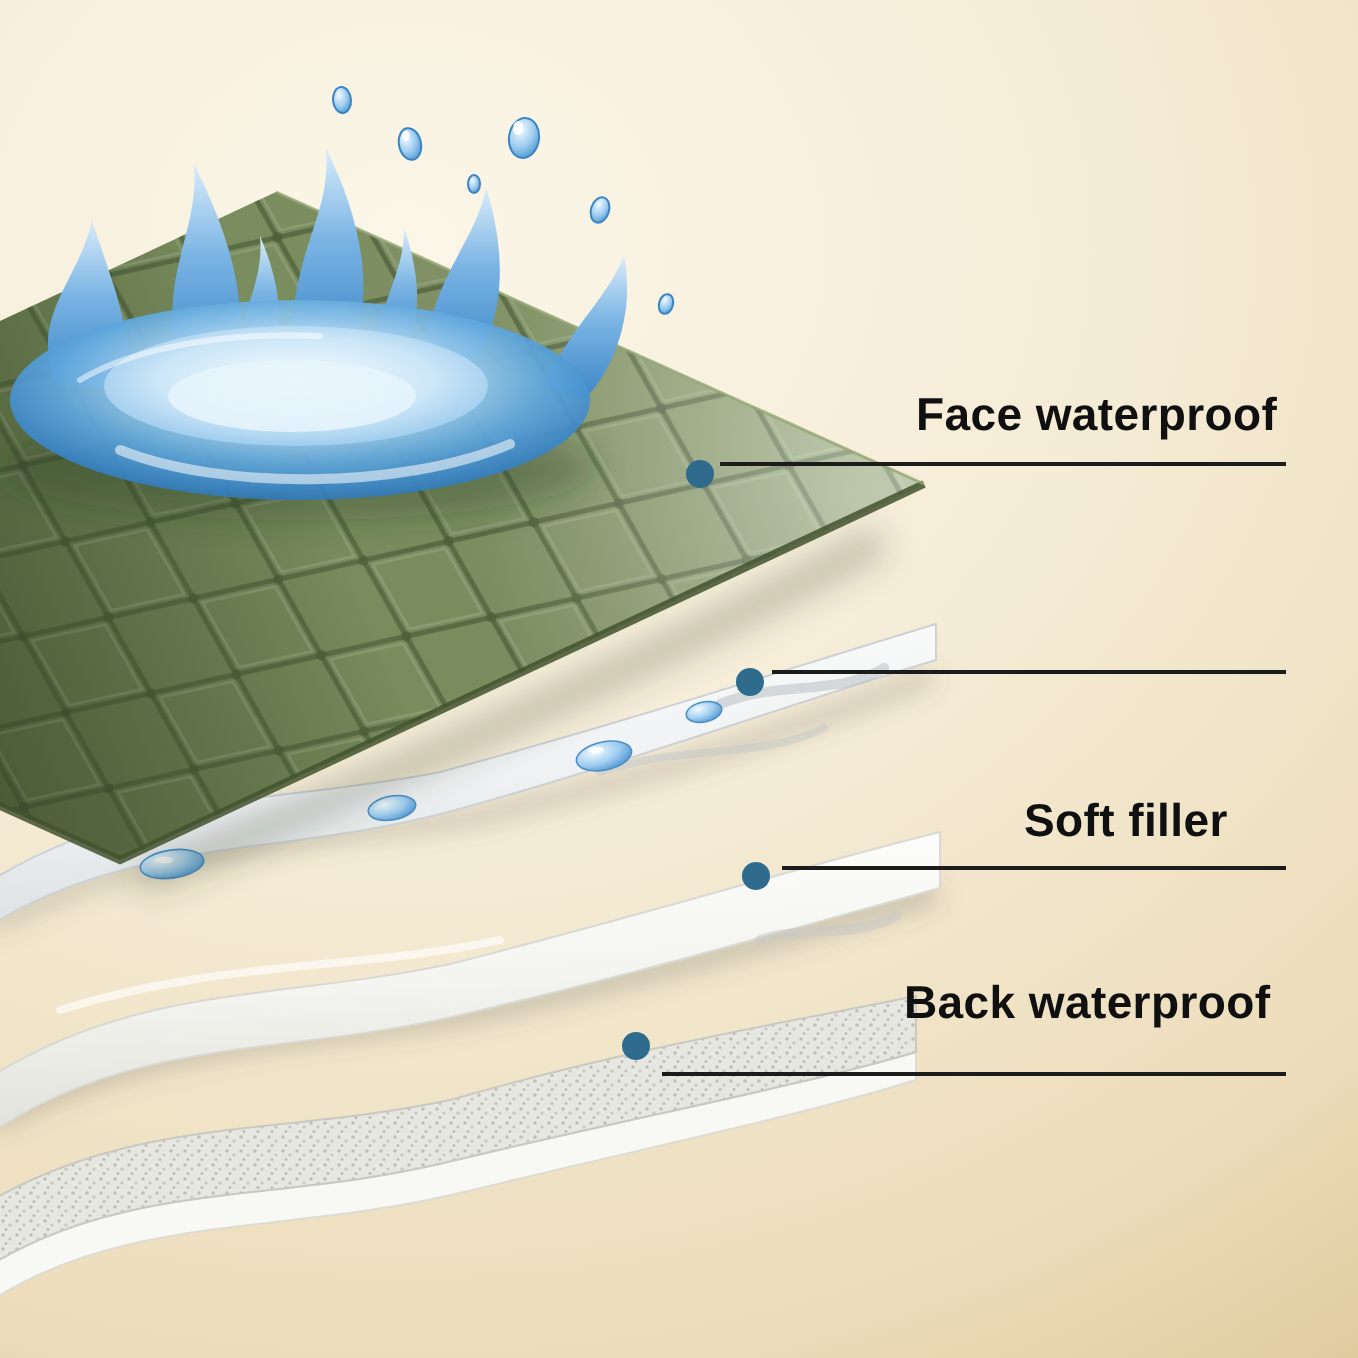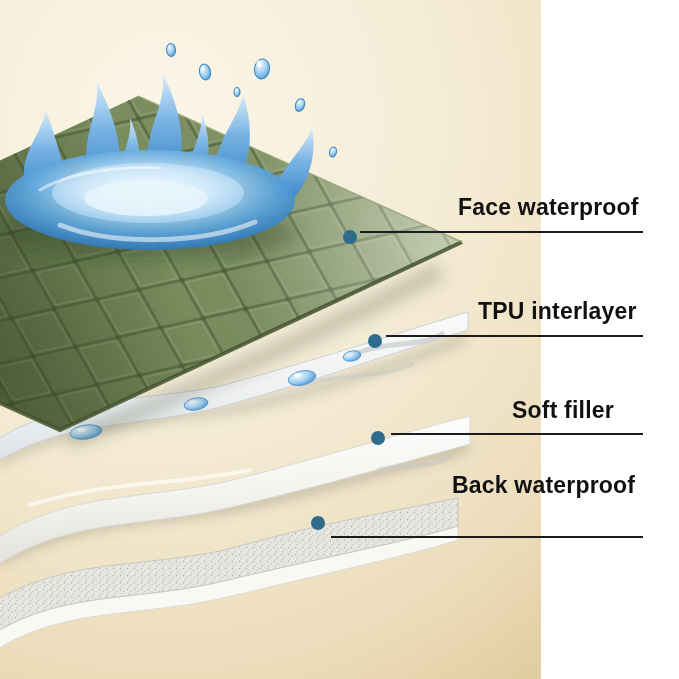--- a/index.html
+++ b/index.html
@@ -1,18 +1,18 @@
 <!DOCTYPE html>
 <html><head>
 <meta charset="utf-8">
 <style>
   html,body{margin:0;padding:0;}
   body{width:679px;height:679px;overflow:hidden;font-family:"Liberation Sans",sans-serif;}
   .stage{
-    position:relative;width:541px;height:679px;
+    position:relative;width:679px;height:679px;
     background:radial-gradient(130% 110% at 30% 18%, #fbf6e8 0%, #f5ecd6 40%, #ecdcba 75%, #dcc493 100%);
   }
   .stage svg{position:absolute;top:0;left:0;}
   .callout-text{
     position:absolute;font-weight:bold;font-size:23px;color:#101010;
     letter-spacing:.2px;white-space:nowrap;
   }
   .leader{position:absolute;height:2px;background:#1c1c1c;}
   .dot{position:absolute;width:14px;height:14px;border-radius:50%;background:#2e6b8d;}
 </style>
@@ -162,25 +162,24 @@
         <ellipse cx="259" cy="64" rx="2.5" ry="3.5" fill="#ffffff" opacity="0.85"></ellipse>
         <ellipse cx="203" cy="68" rx="1.8" ry="2.6" fill="#ffffff" opacity="0.85"></ellipse>
       </g>
     </g>
   </svg>
 
   <span class="callout-text" style="left:458px;top:194px">Face waterproof</span>
   <div class="leader" style="left:360px;top:231px;width:283px"></div>
   <div class="dot" style="left:343px;top:230px"></div>
 
-  <span class="callout-text" style="left:478px;top:298px">TPU interlayer</span>
   <div class="leader" style="left:386px;top:335px;width:257px"></div>
   <div class="dot" style="left:368px;top:334px"></div>
 
   <span class="callout-text" style="left:512px;top:397px">Soft filler</span>
   <div class="leader" style="left:391px;top:433px;width:252px"></div>
   <div class="dot" style="left:371px;top:431px"></div>
 
-  <span class="callout-text" style="left:452px;top:472px">Back waterproof</span>
+  <span class="callout-text" style="left:452px;top:488px">Back waterproof</span>
   <div class="leader" style="left:331px;top:536px;width:312px"></div>
   <div class="dot" style="left:311px;top:516px"></div>
 
 </div>
 
 </body></html>

